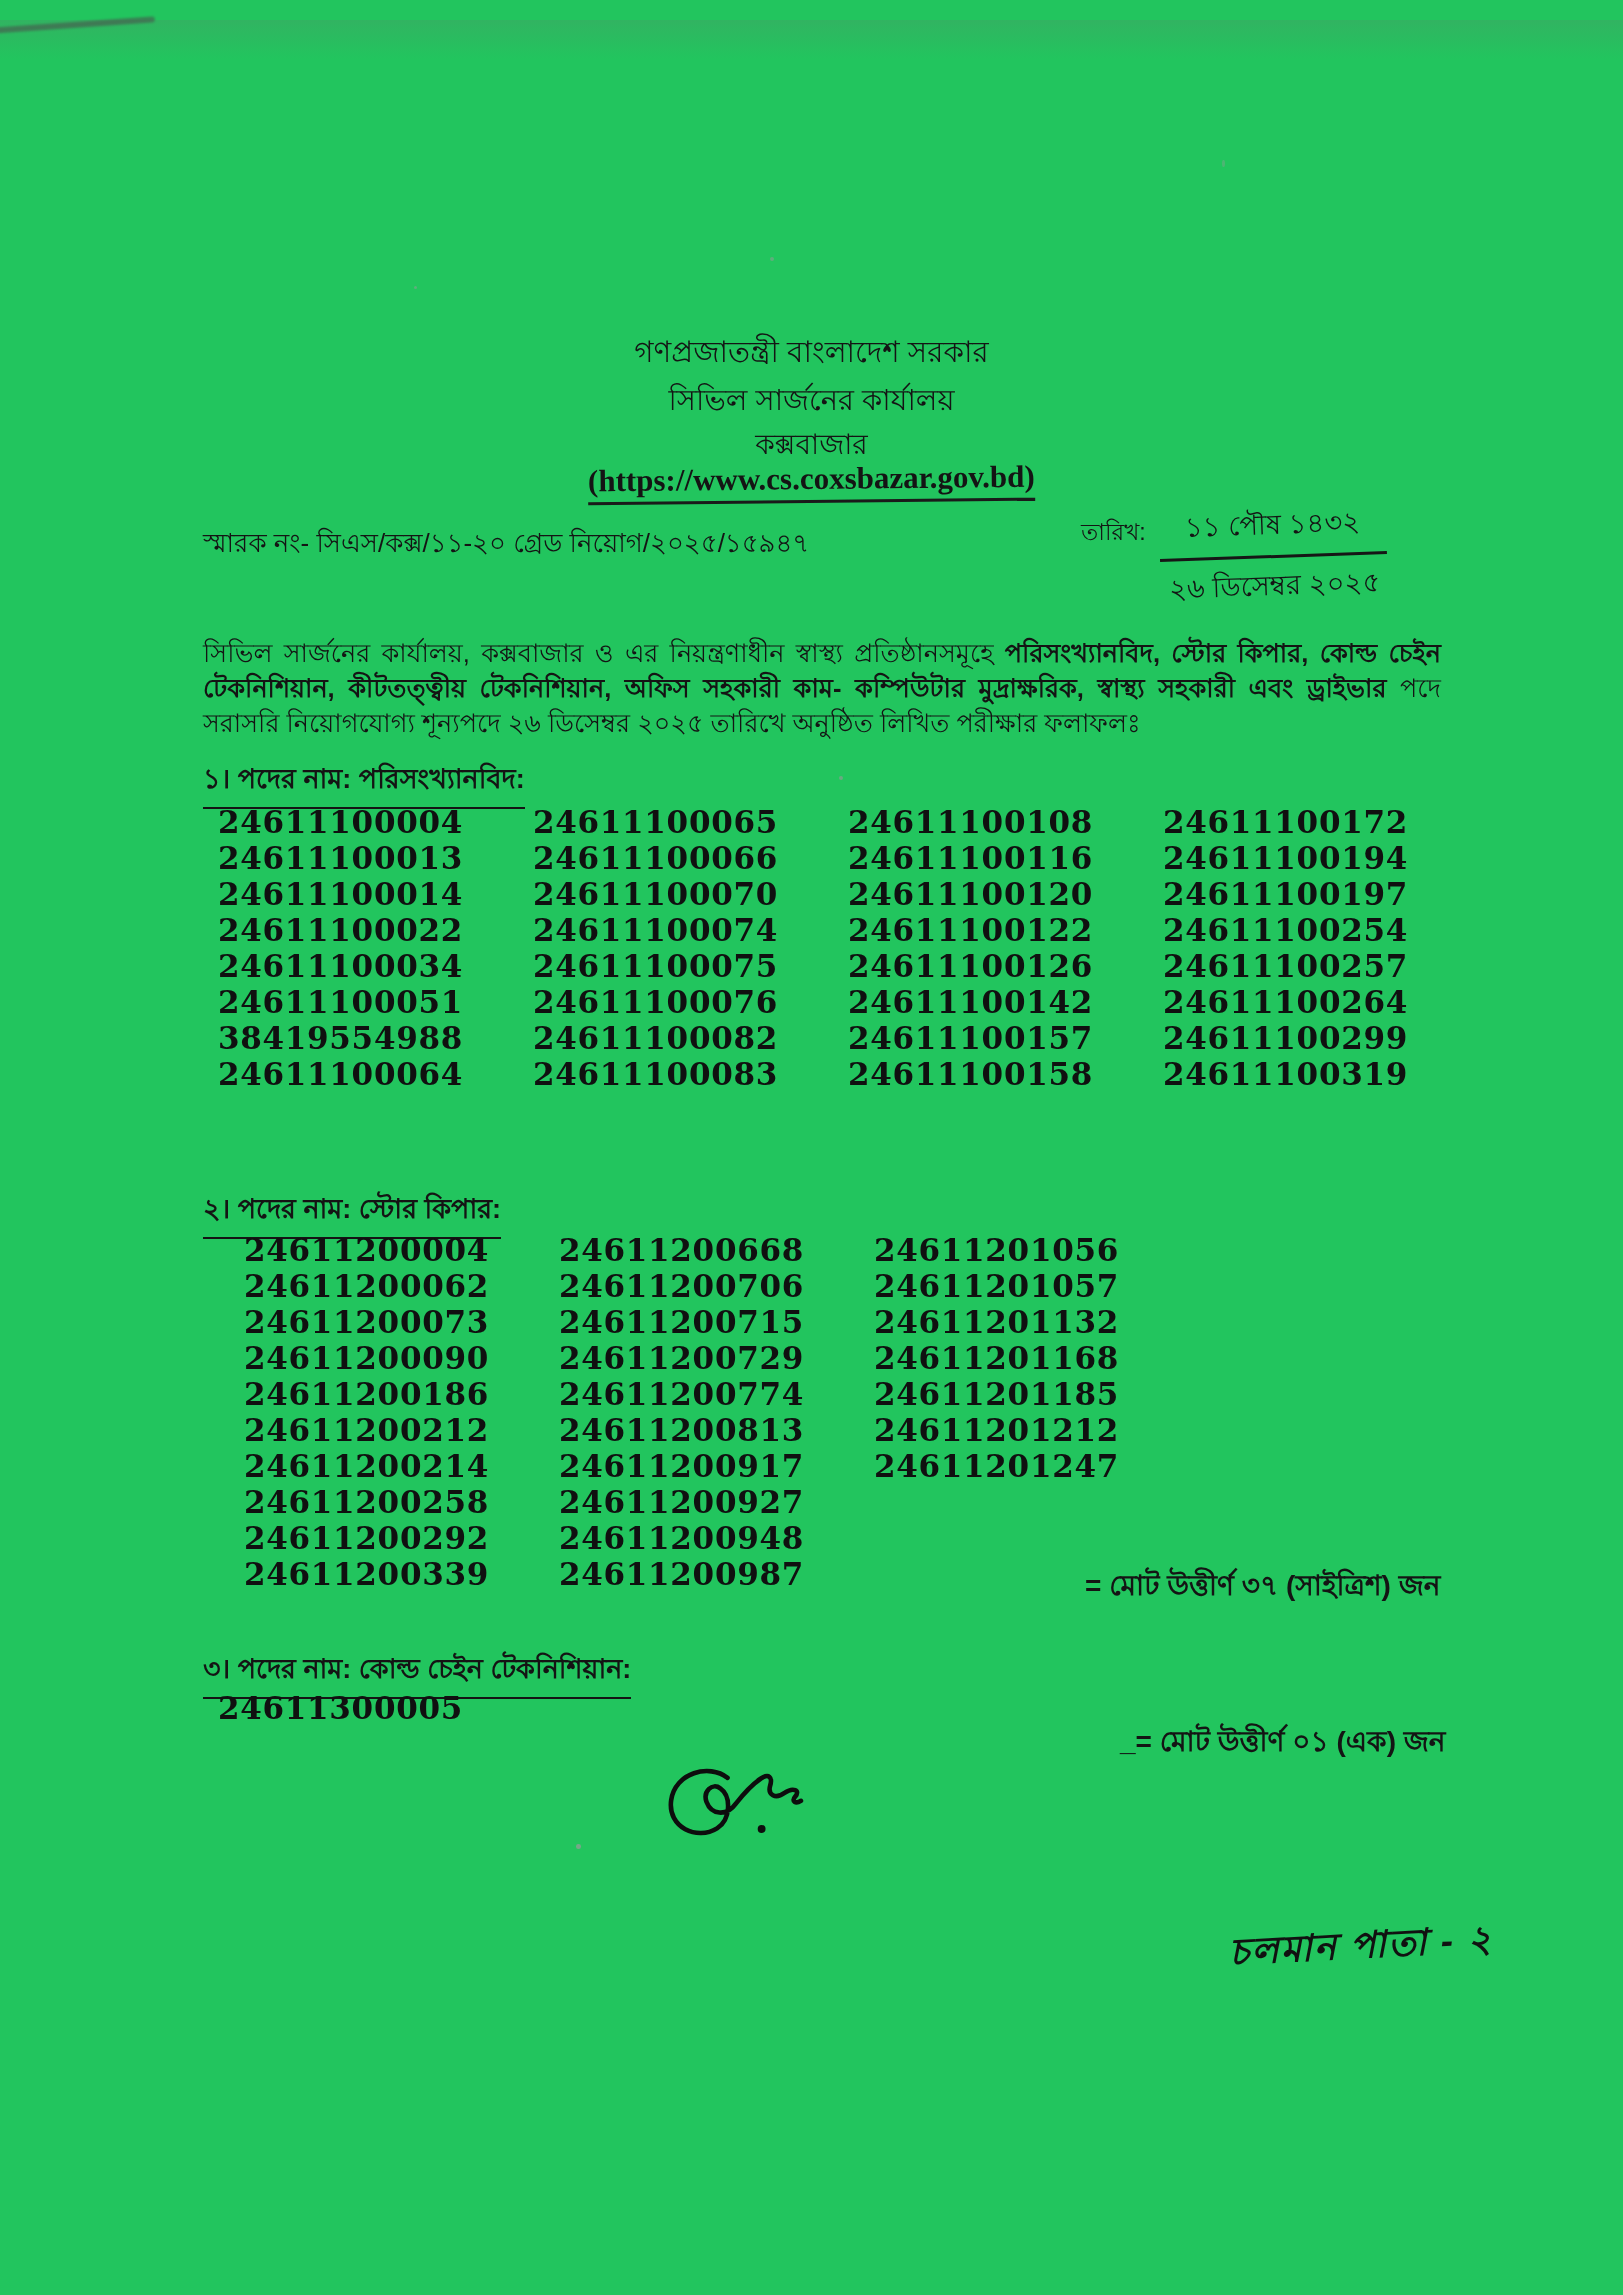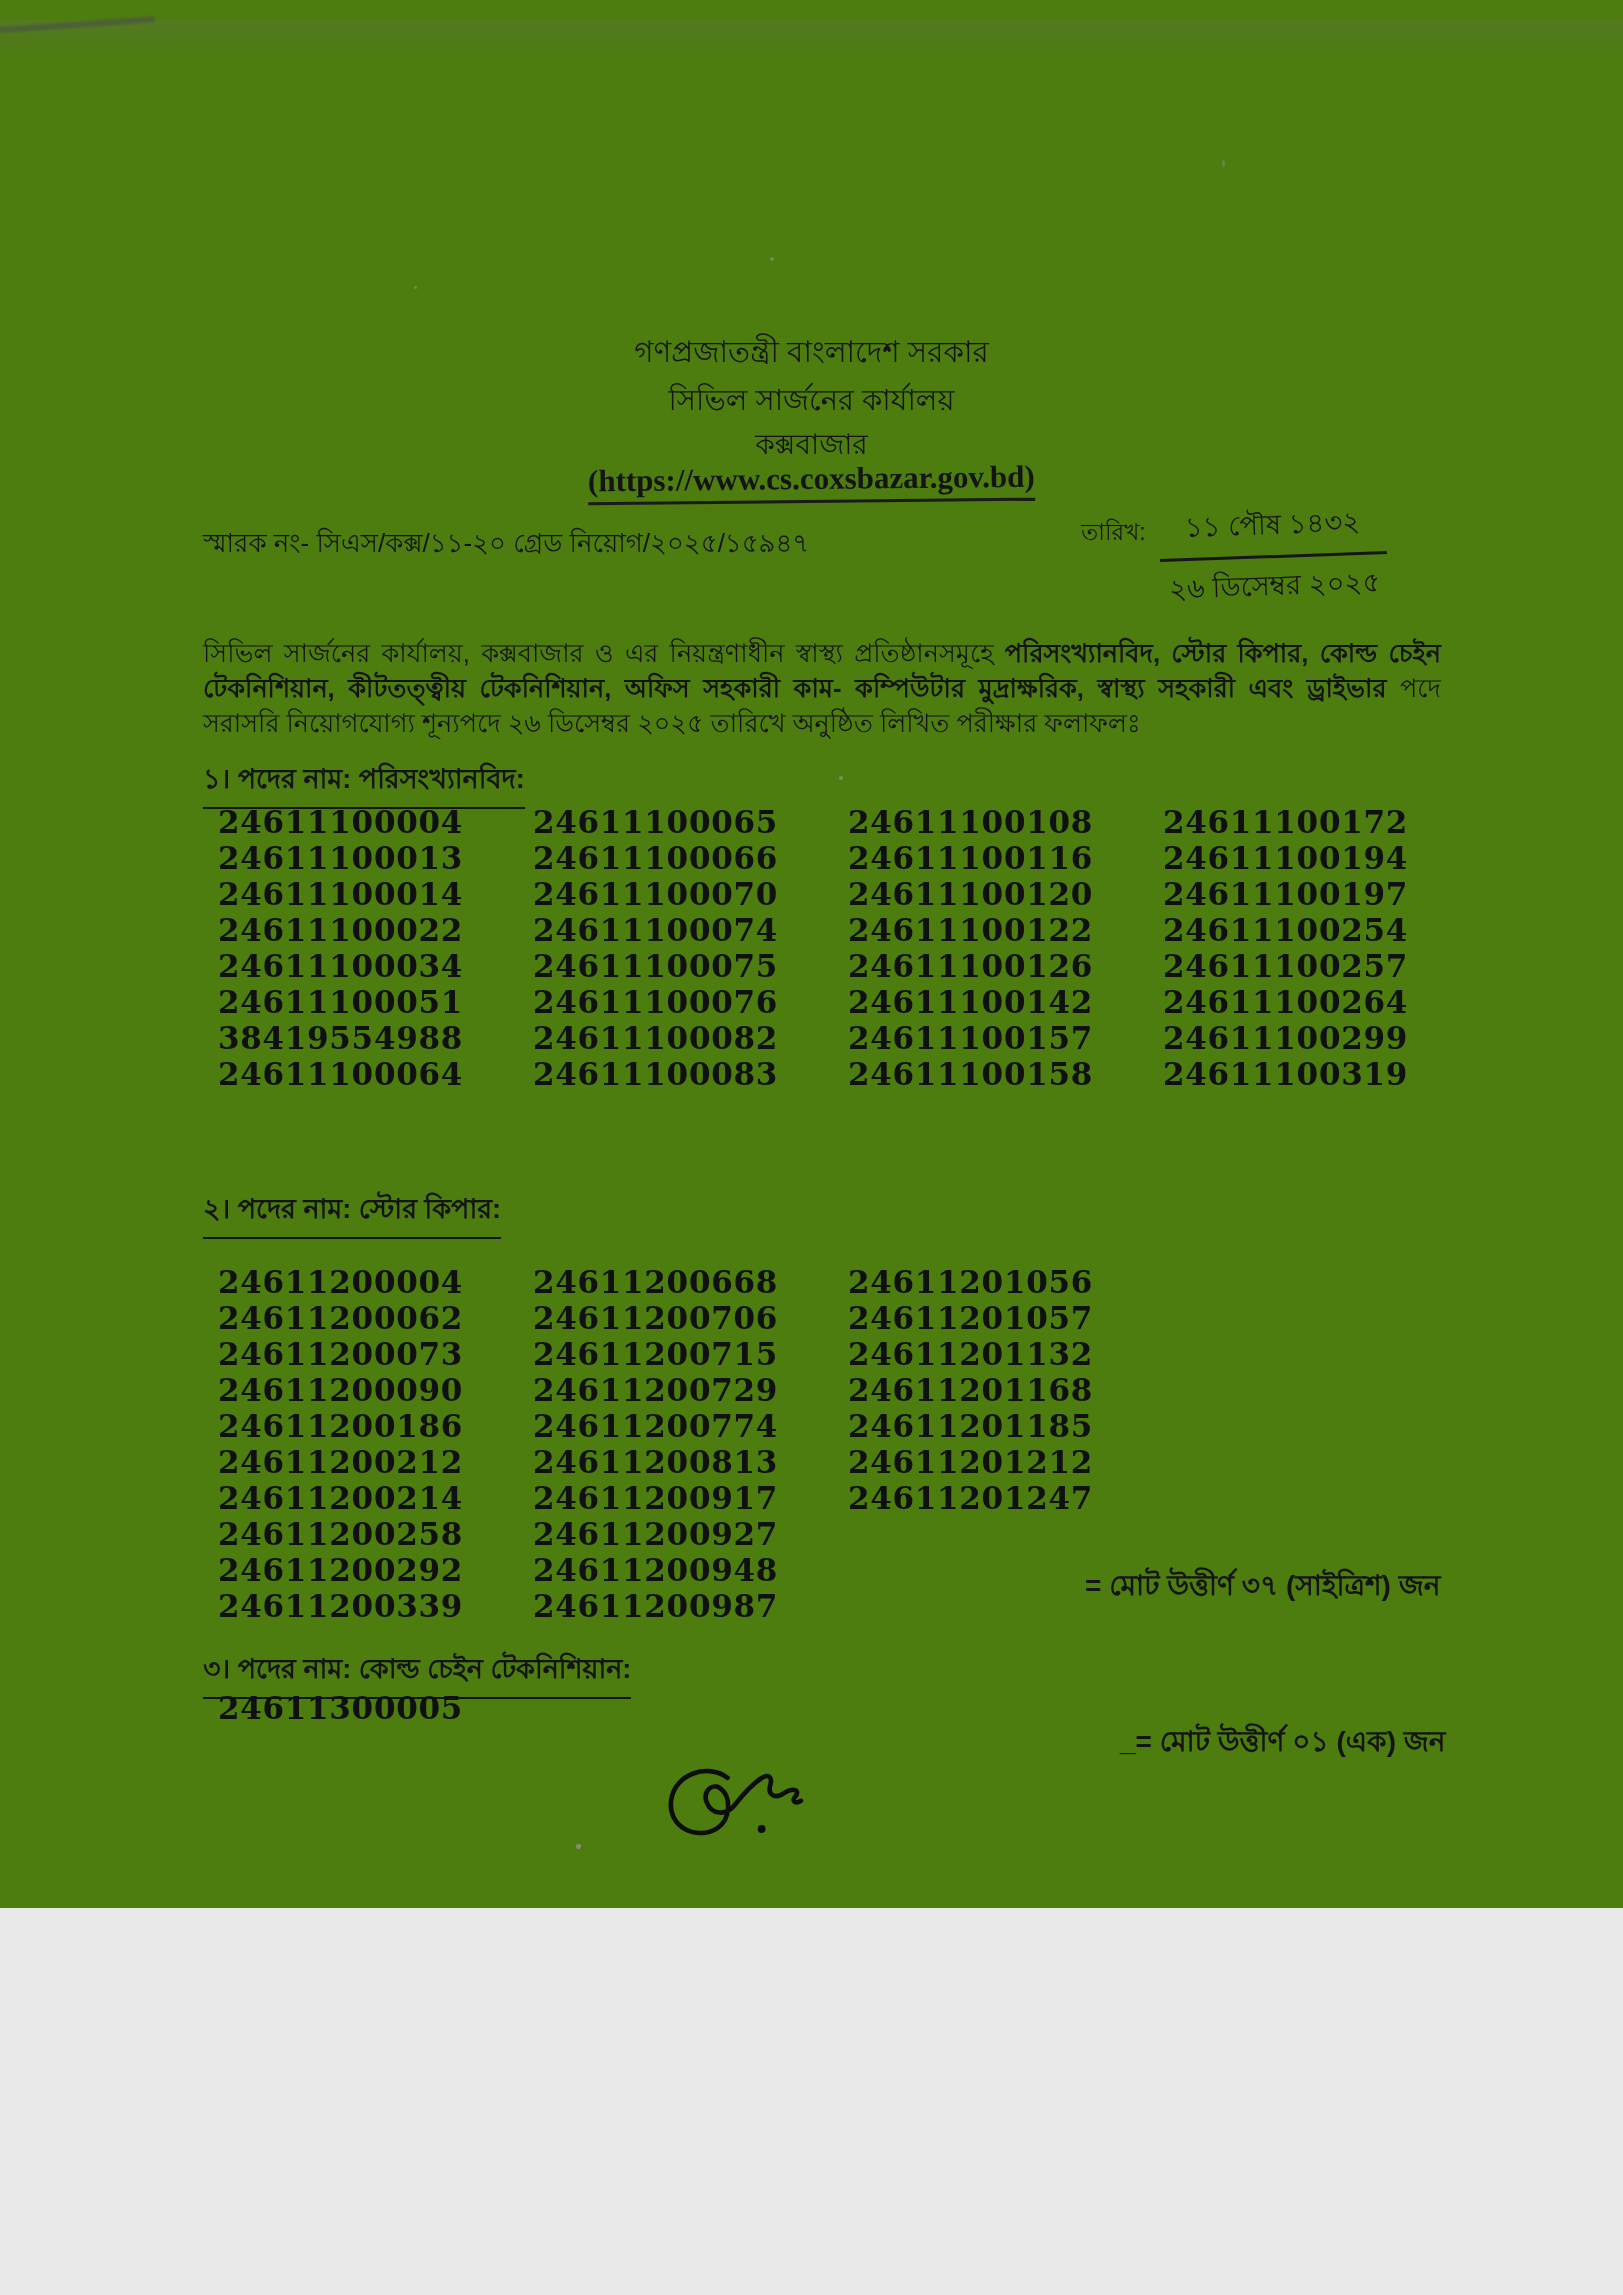--- a/index.html
+++ b/index.html
@@ -1,19 +1,19 @@
 <!DOCTYPE html>
 <html style="font-size:10.5px"><head>
 <meta charset="utf-8">
 <style>
   html,body{margin:0;padding:0;background:#e9e9e9;}
   .page{
     position:relative;
-    width:1623px;height:1908px;
-    background:#4d7c0f;
+    width:1623px;height:2295px;
+    background:#22c55e;
     overflow:hidden;
     font-family:"Liberation Sans",sans-serif;
     color:#141414;
   }
   
   .scan-top-band{
     position:absolute;top:19.6px;left:0;width:1623px;height:39px;
     background:linear-gradient(180deg,rgba(110,110,110,.20),rgba(110,110,110,0));
     pointer-events:none;
   }
@@ -62,21 +62,21 @@
   .sec-heading{
     position:absolute;left:203px;font-size:27px;font-weight:bold;
     border-bottom:2.6px solid #141414;padding-bottom:3.9px;white-space:nowrap;
   }
   .sec1-heading{top:758px;}
   .sec2-heading{top:1188px;}
   .sec3-heading{top:1648px;}
 
   .roll-grid{position:absolute;left:218px;display:flex;}
   .sec1-grid{top:804px;}
-  .sec2-grid{top:1264px;}
+  .sec2-grid{top:1232px;margin-left:26px;}
   .sec3-grid{top:1690px;}
   .roll-col{width:315px;}
   .roll{
     height:36px;line-height:36px;
     font-family:"DejaVu Serif",serif;font-weight:700;
     font-size:31px;letter-spacing:0.7px;color:#101010;
   }
 
   .sec-total{position:absolute;font-size:28px;font-weight:bold;white-space:nowrap;}
   .sec1-total{left:1107px;top:1112px;}

